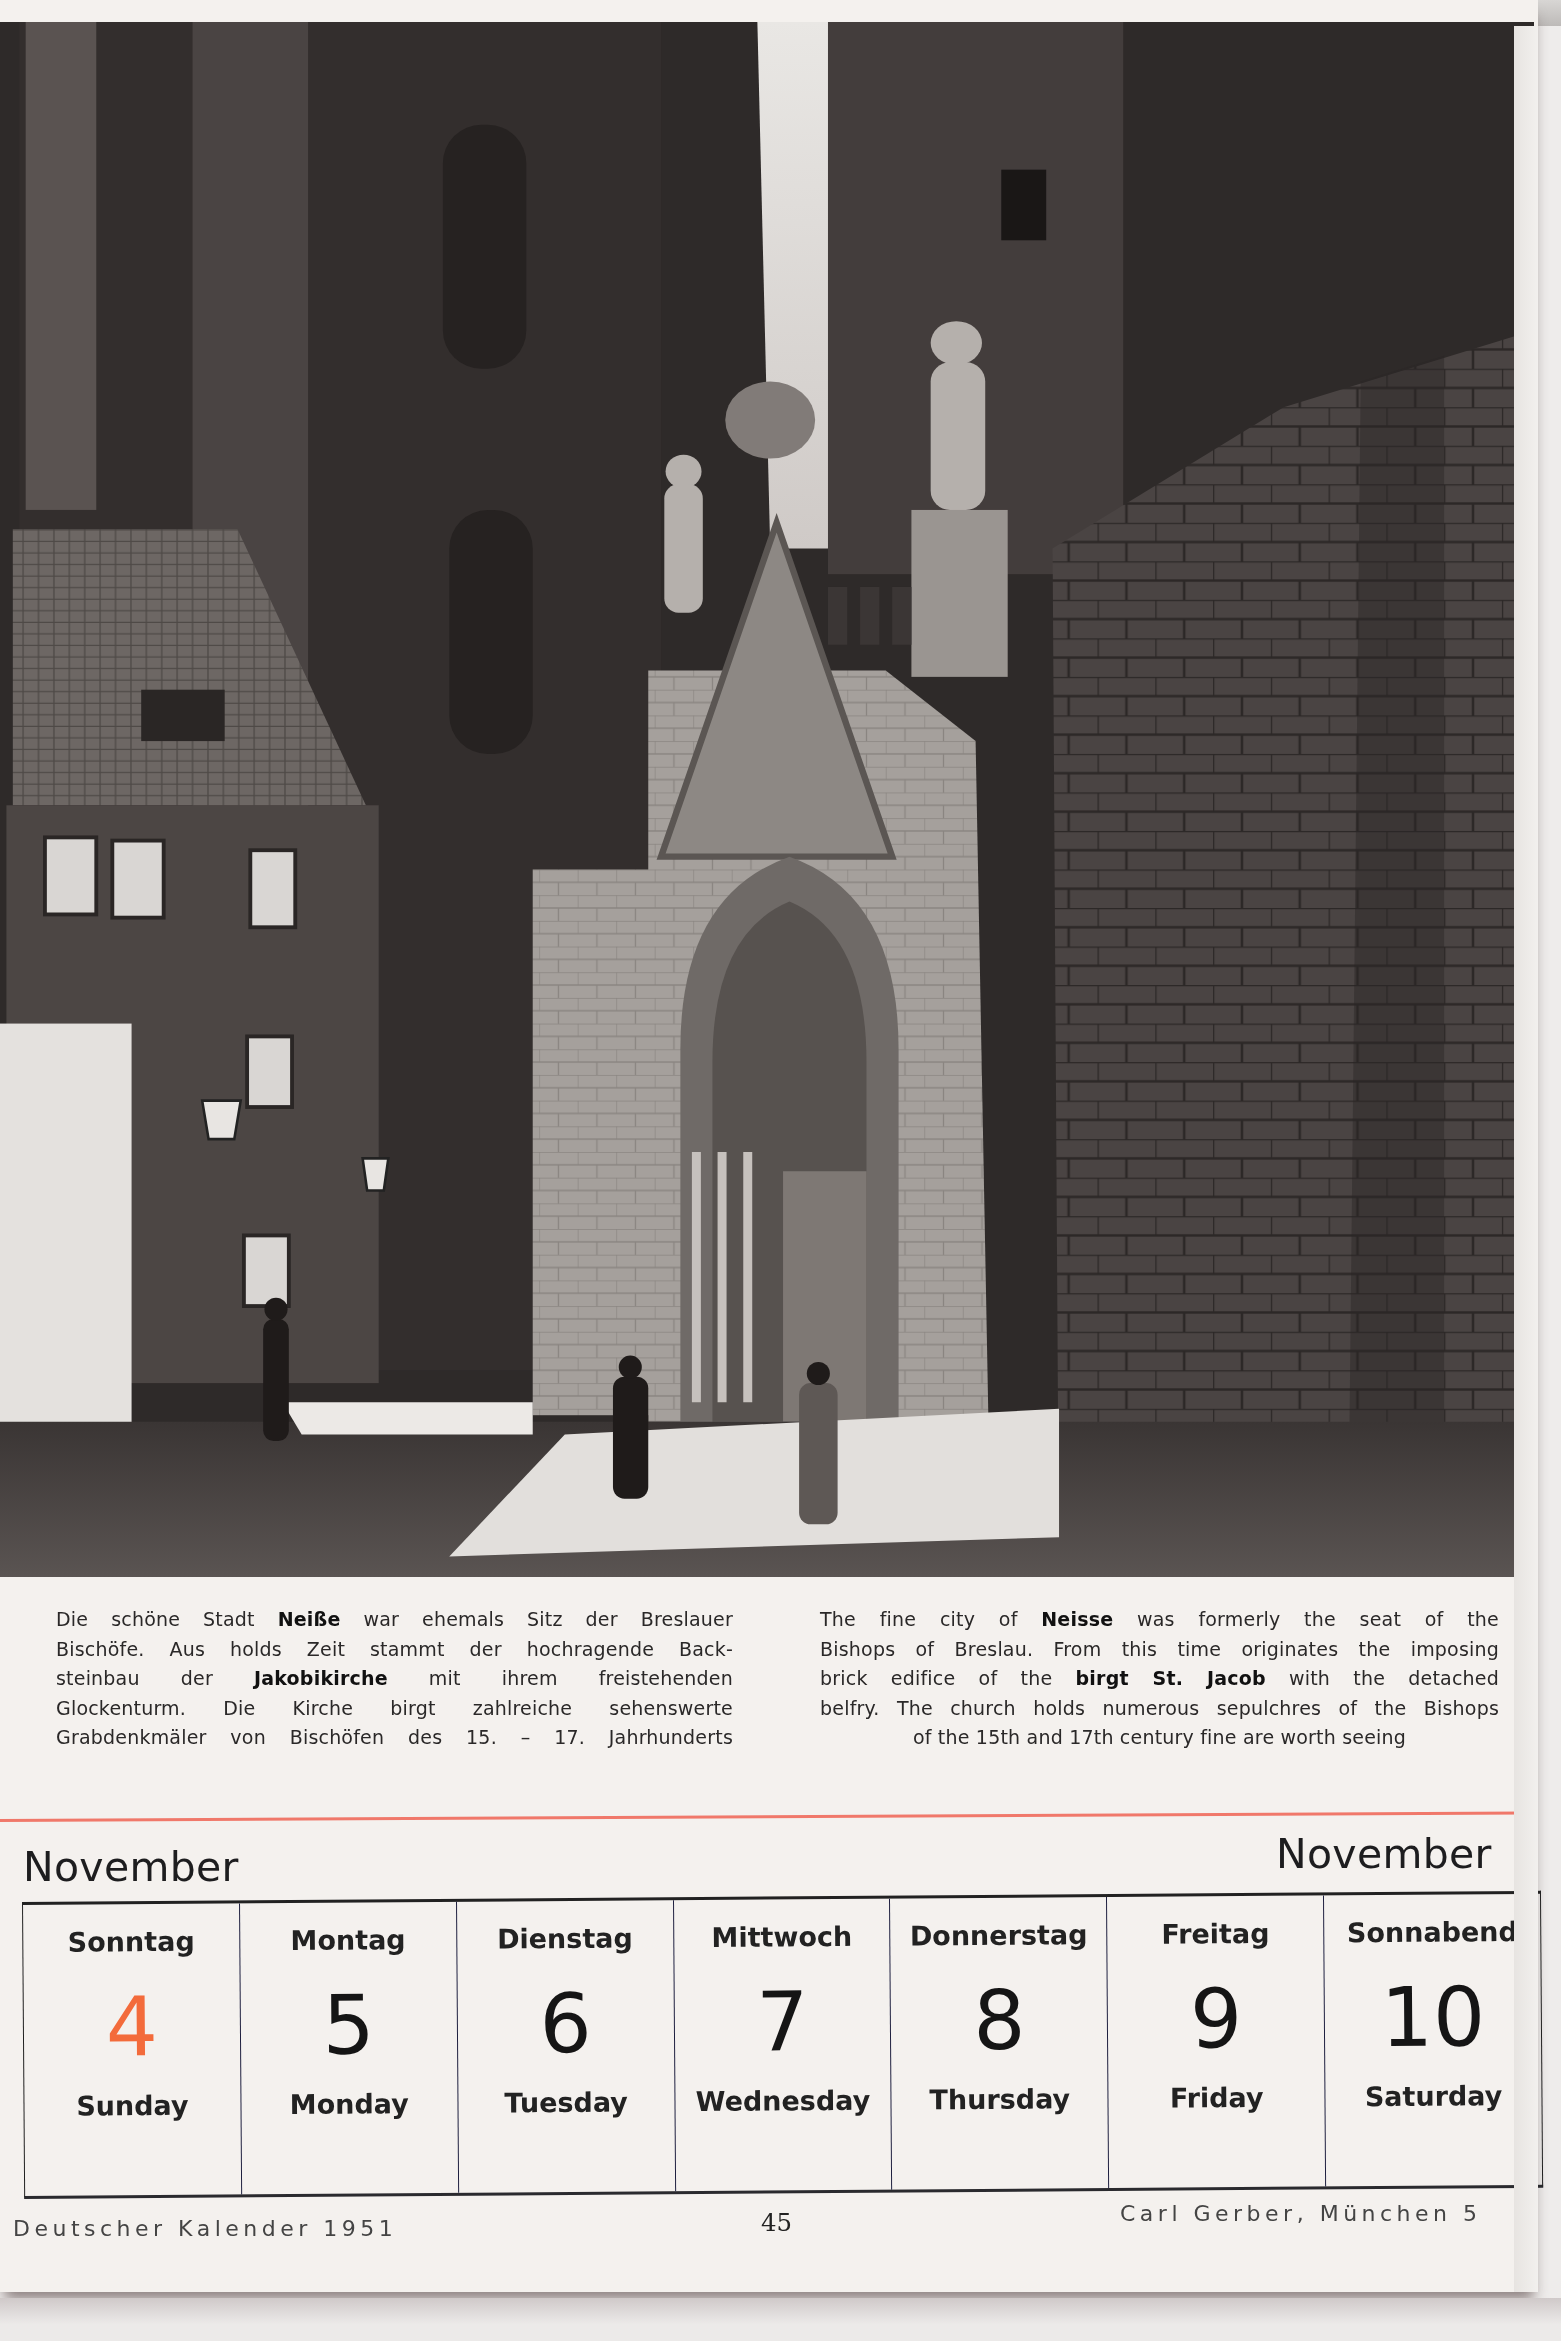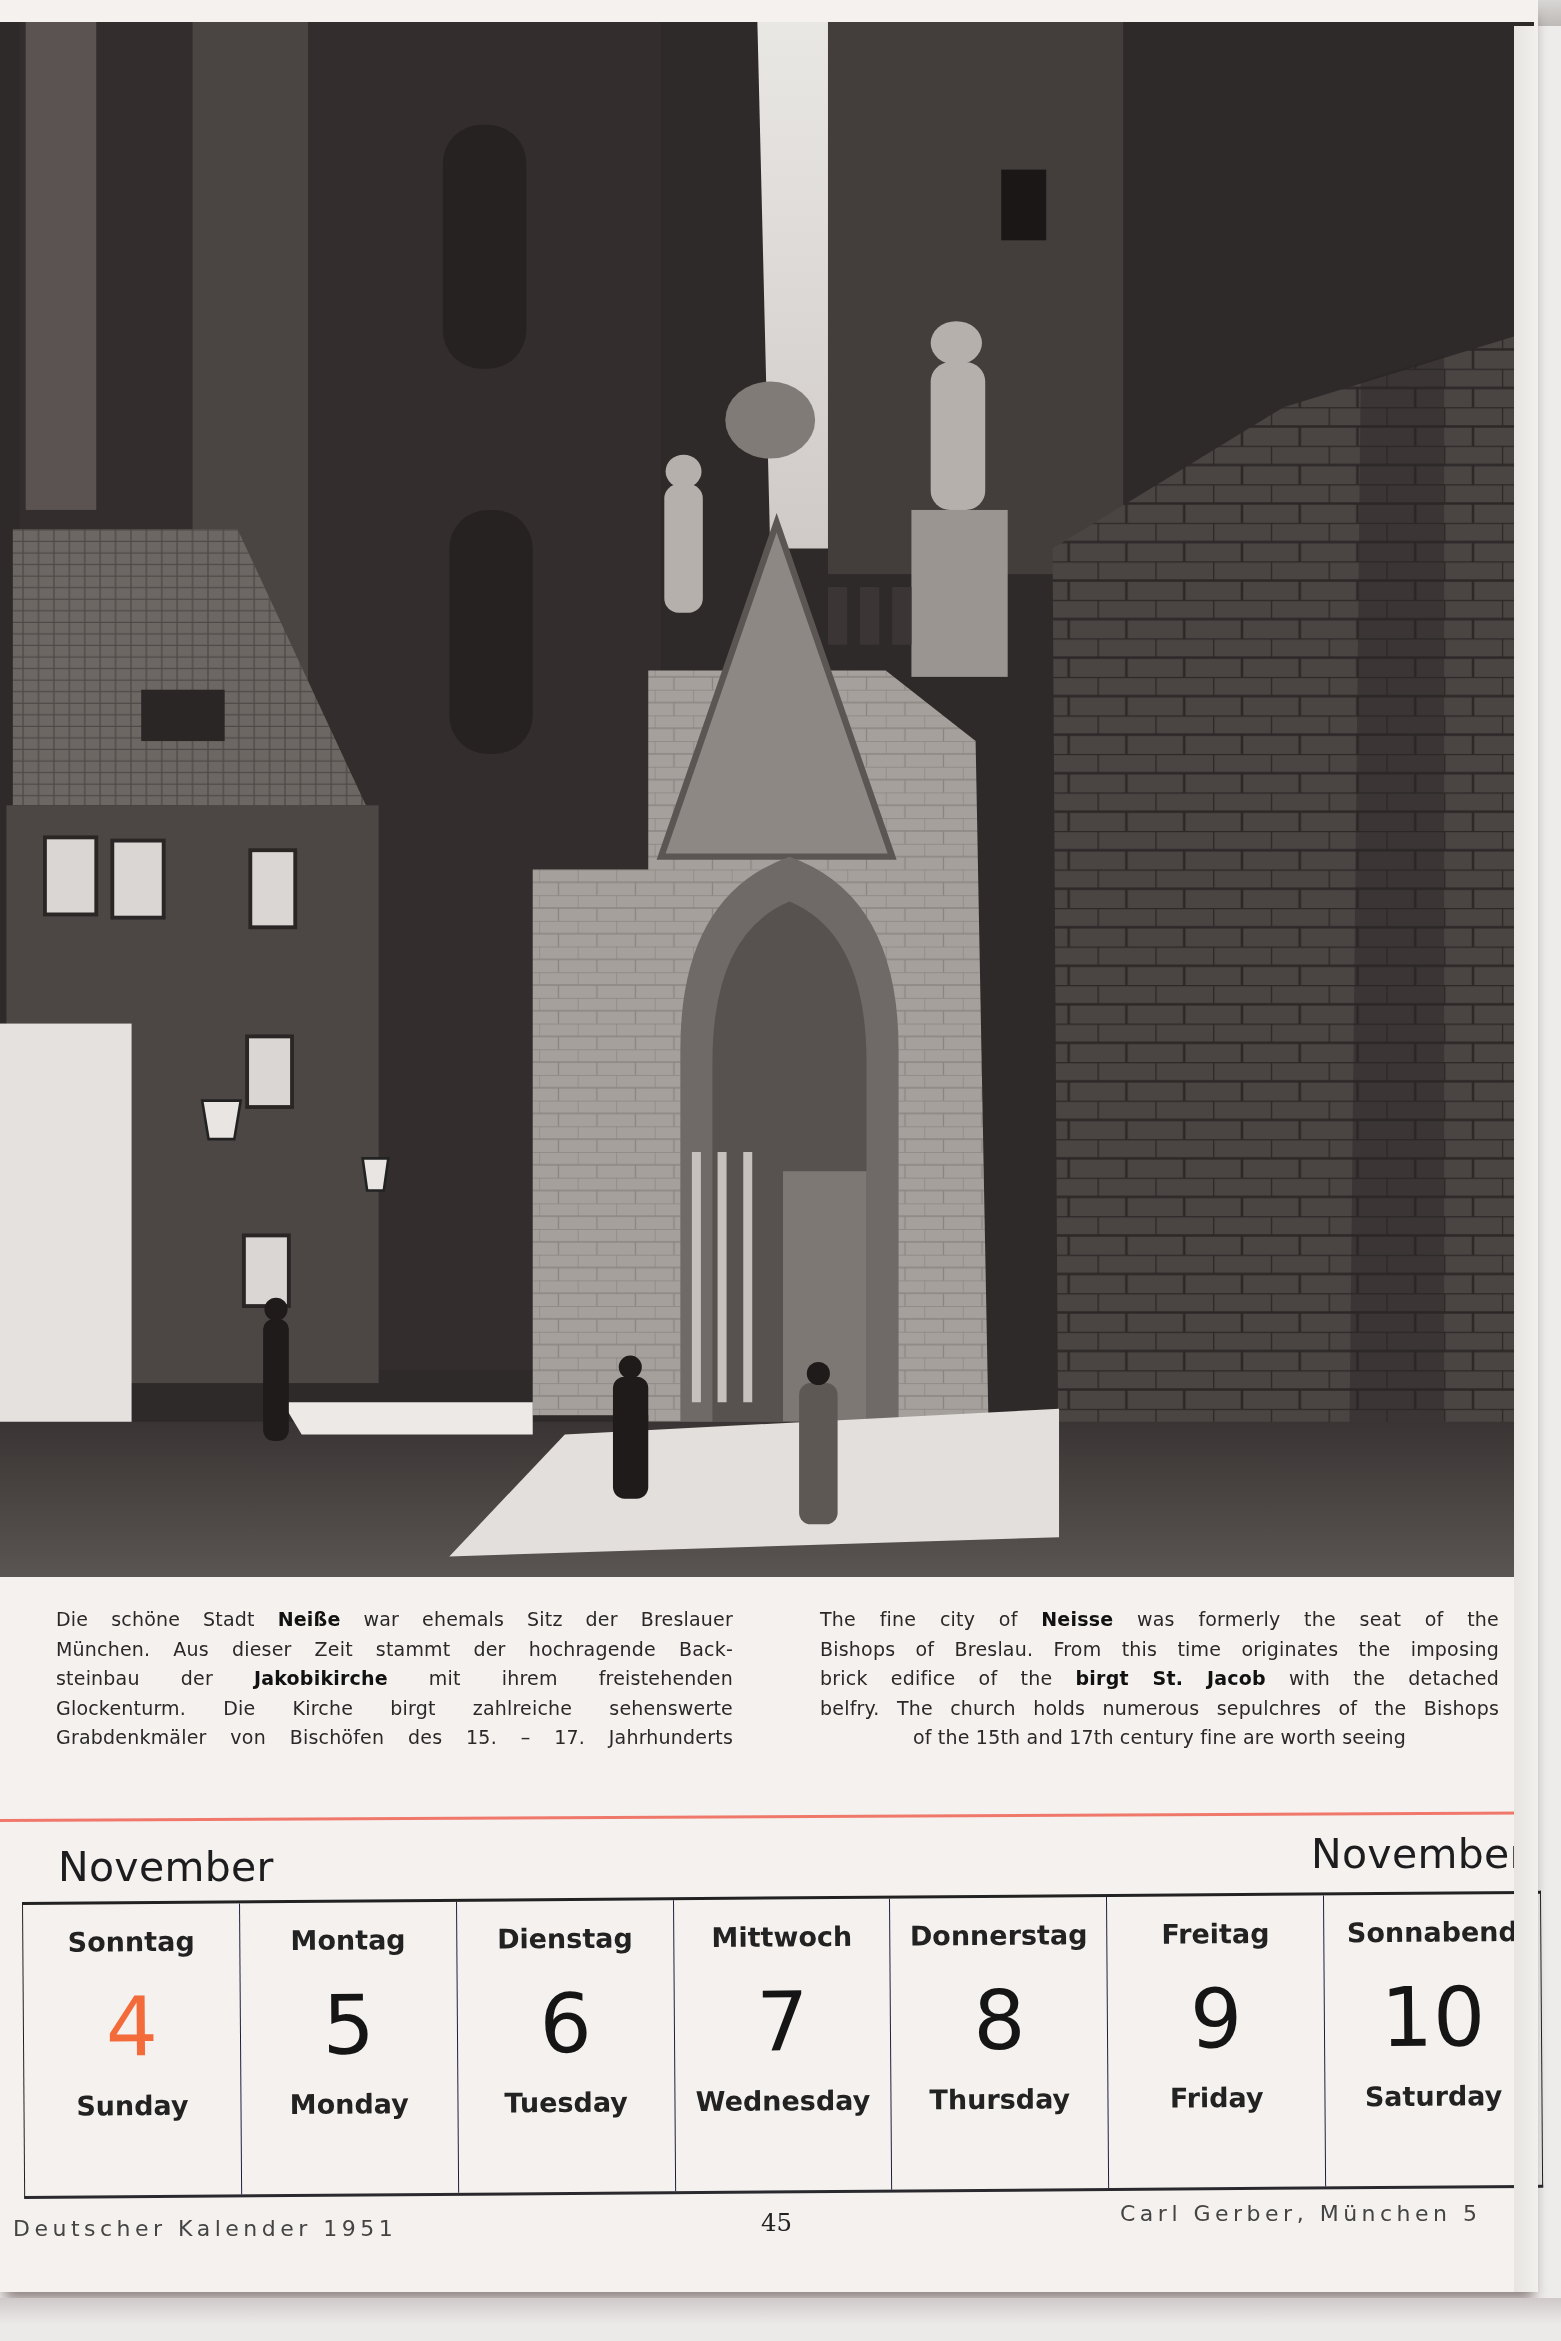--- a/index.html
+++ b/index.html
@@ -51,21 +51,21 @@
   
   .red-rule {
     position: absolute; left: 0; top: 1819px; width: 1538px; height: 2.6px;
     background: #f0786a;
     transform: rotate(-0.28deg); transform-origin: left center;
   }
 
   
   .month {
     position: absolute; font-family: "DejaVu Sans", sans-serif;
-    font-size: 41px; font-weight: normal; color: #1d1d1f; letter-spacing: 0.3px; margin-left: 35px;
+    font-size: 41px; font-weight: normal; color: #1d1d1f; letter-spacing: 0.3px;
   }
   .month-left { left: 23px; top: 1843px; }
   .month-right { left: 1276px; top: 1830px; }
 
   
   .week {
     position: absolute; left: 22px; top: 1902px; width: 1519px; height: 297px;
     border-top: 3.2px solid #222;
     border-bottom: 3.9px solid #2a2a2e;
     border-left: 1.9px solid #222;
@@ -216,21 +216,21 @@
         <rect x="955" y="2110" width="55" height="190" rx="18"></rect>
         <circle cx="982" cy="2095" r="18"></circle>
         <rect x="1245" y="2120" width="60" height="220" rx="18" fill="#5e5855"></rect>
         <circle cx="1275" cy="2105" r="18"></circle>
       </g>
     </svg>
   </div>
 
   <div class="caption caption-de">
     <span class="caption-line"><span>Die schöne Stadt </span><b>Neiße</b><span> war ehemals Sitz der Breslauer</span></span>
-    <span class="caption-line">München. Aus dieser Zeit stammt der hochragende Back-</span>
+    <span class="caption-line">Bischöfe. Aus holds Zeit stammt der hochragende Back-</span>
     <span class="caption-line"><span>steinbau der </span><b>Jakobikirche</b><span> mit ihrem freistehenden</span></span>
     <span class="caption-line">Glockenturm. Die Kirche birgt zahlreiche sehenswerte</span>
     <span class="caption-line last-de">Grabdenkmäler von Bischöfen des 15. – 17. Jahrhunderts</span>
   </div>
 
   <div class="caption caption-en">
     <span class="caption-line"><span>The fine city of </span><b>Neisse</b><span> was formerly the seat of the</span></span>
     <span class="caption-line">Bishops of Breslau. From this time originates the imposing</span>
     <span class="caption-line"><span>brick edifice of the </span><b>birgt St. Jacob</b><span> with the detached</span></span>
     <span class="caption-line">belfry. The church holds numerous sepulchres of the Bishops</span>

